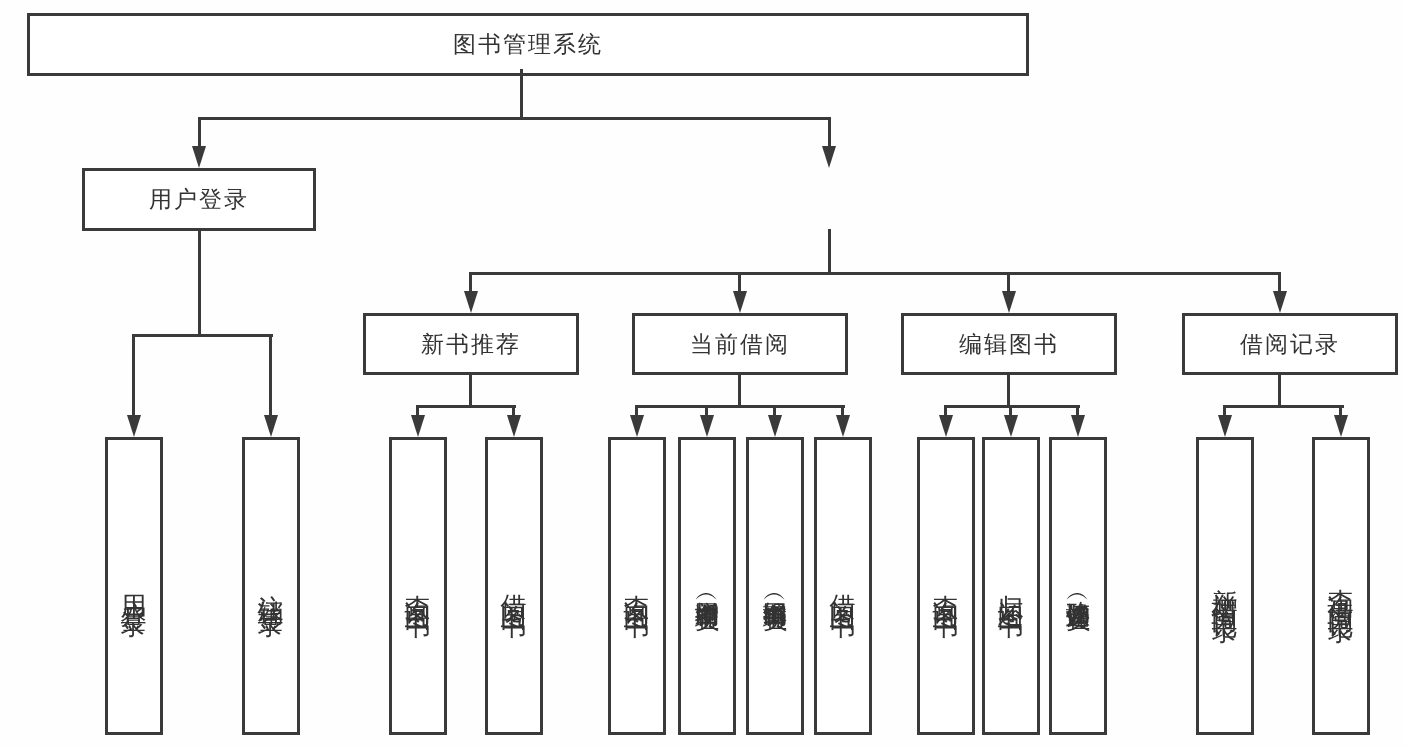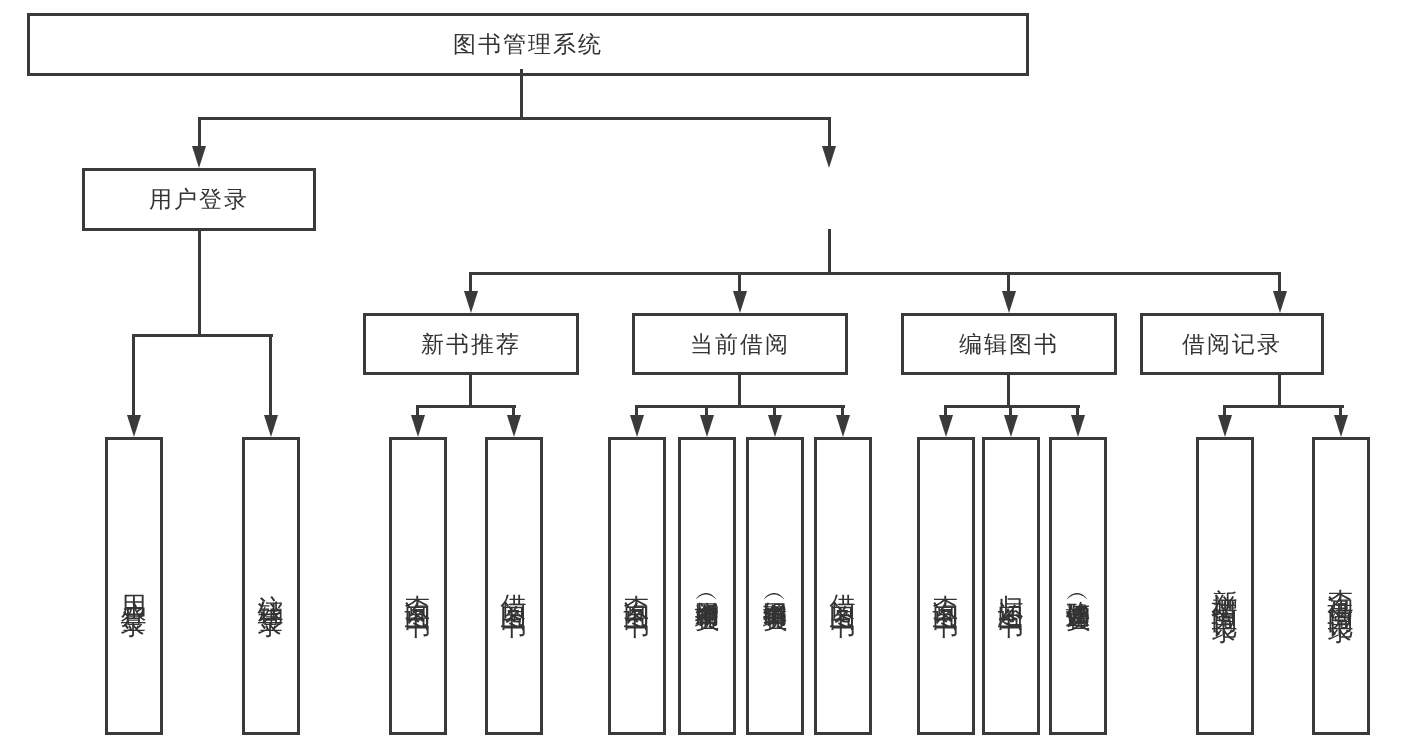--- a/index.html
+++ b/index.html
@@ -46,21 +46,21 @@
 
   <div class="box" style="left:363px;top:313px;width:216px;height:62px">
     <span class="hlabel">新书推荐</span>
   </div>
   <div class="box" style="left:632px;top:313px;width:216px;height:62px">
     <span class="hlabel">当前借阅</span>
   </div>
   <div class="box" style="left:901px;top:313px;width:216px;height:62px">
     <span class="hlabel">编辑图书</span>
   </div>
-  <div class="box" style="left:1140px;top:313px;width:184px;height:62px">
+  <div class="box" style="left:1182px;top:313px;width:216px;height:62px">
     <span class="hlabel">借阅记录</span>
   </div>
 
   <div class="box leaf" style="left:105px">
     <span class="vlabel">用户登录</span>
   </div>
   <div class="box leaf" style="left:242px">
     <span class="vlabel">注销登录</span>
   </div>
 

